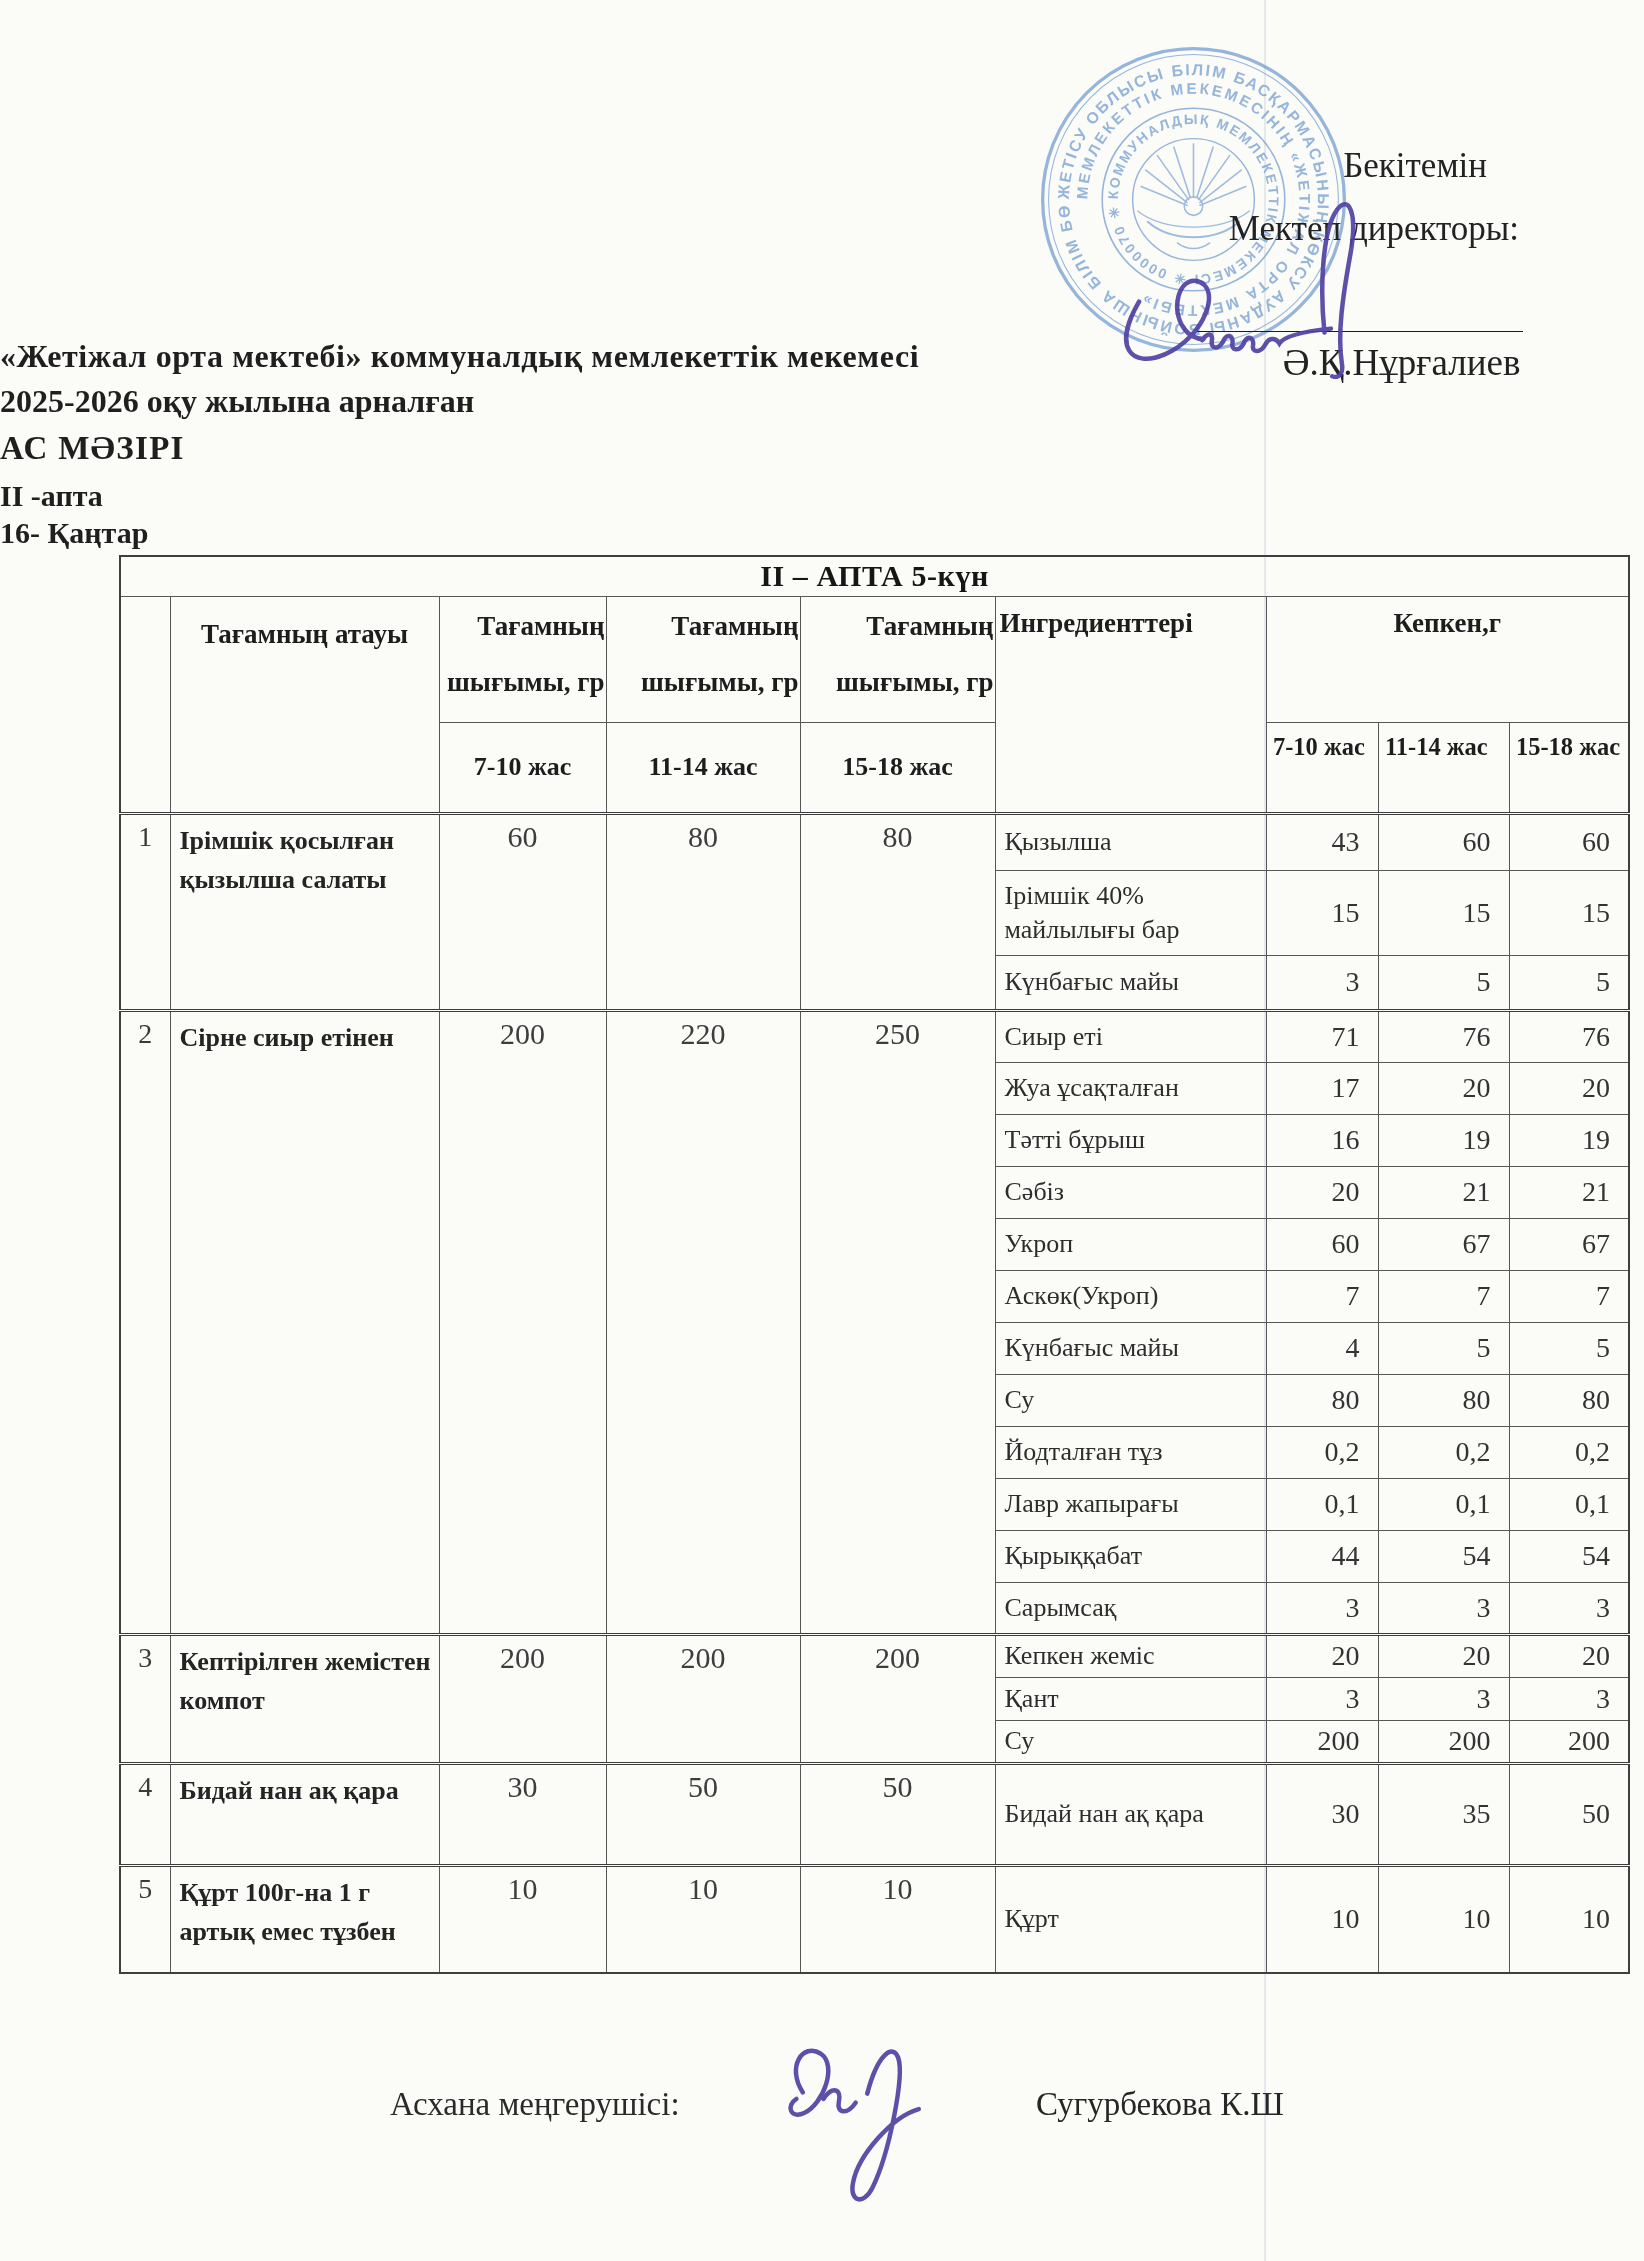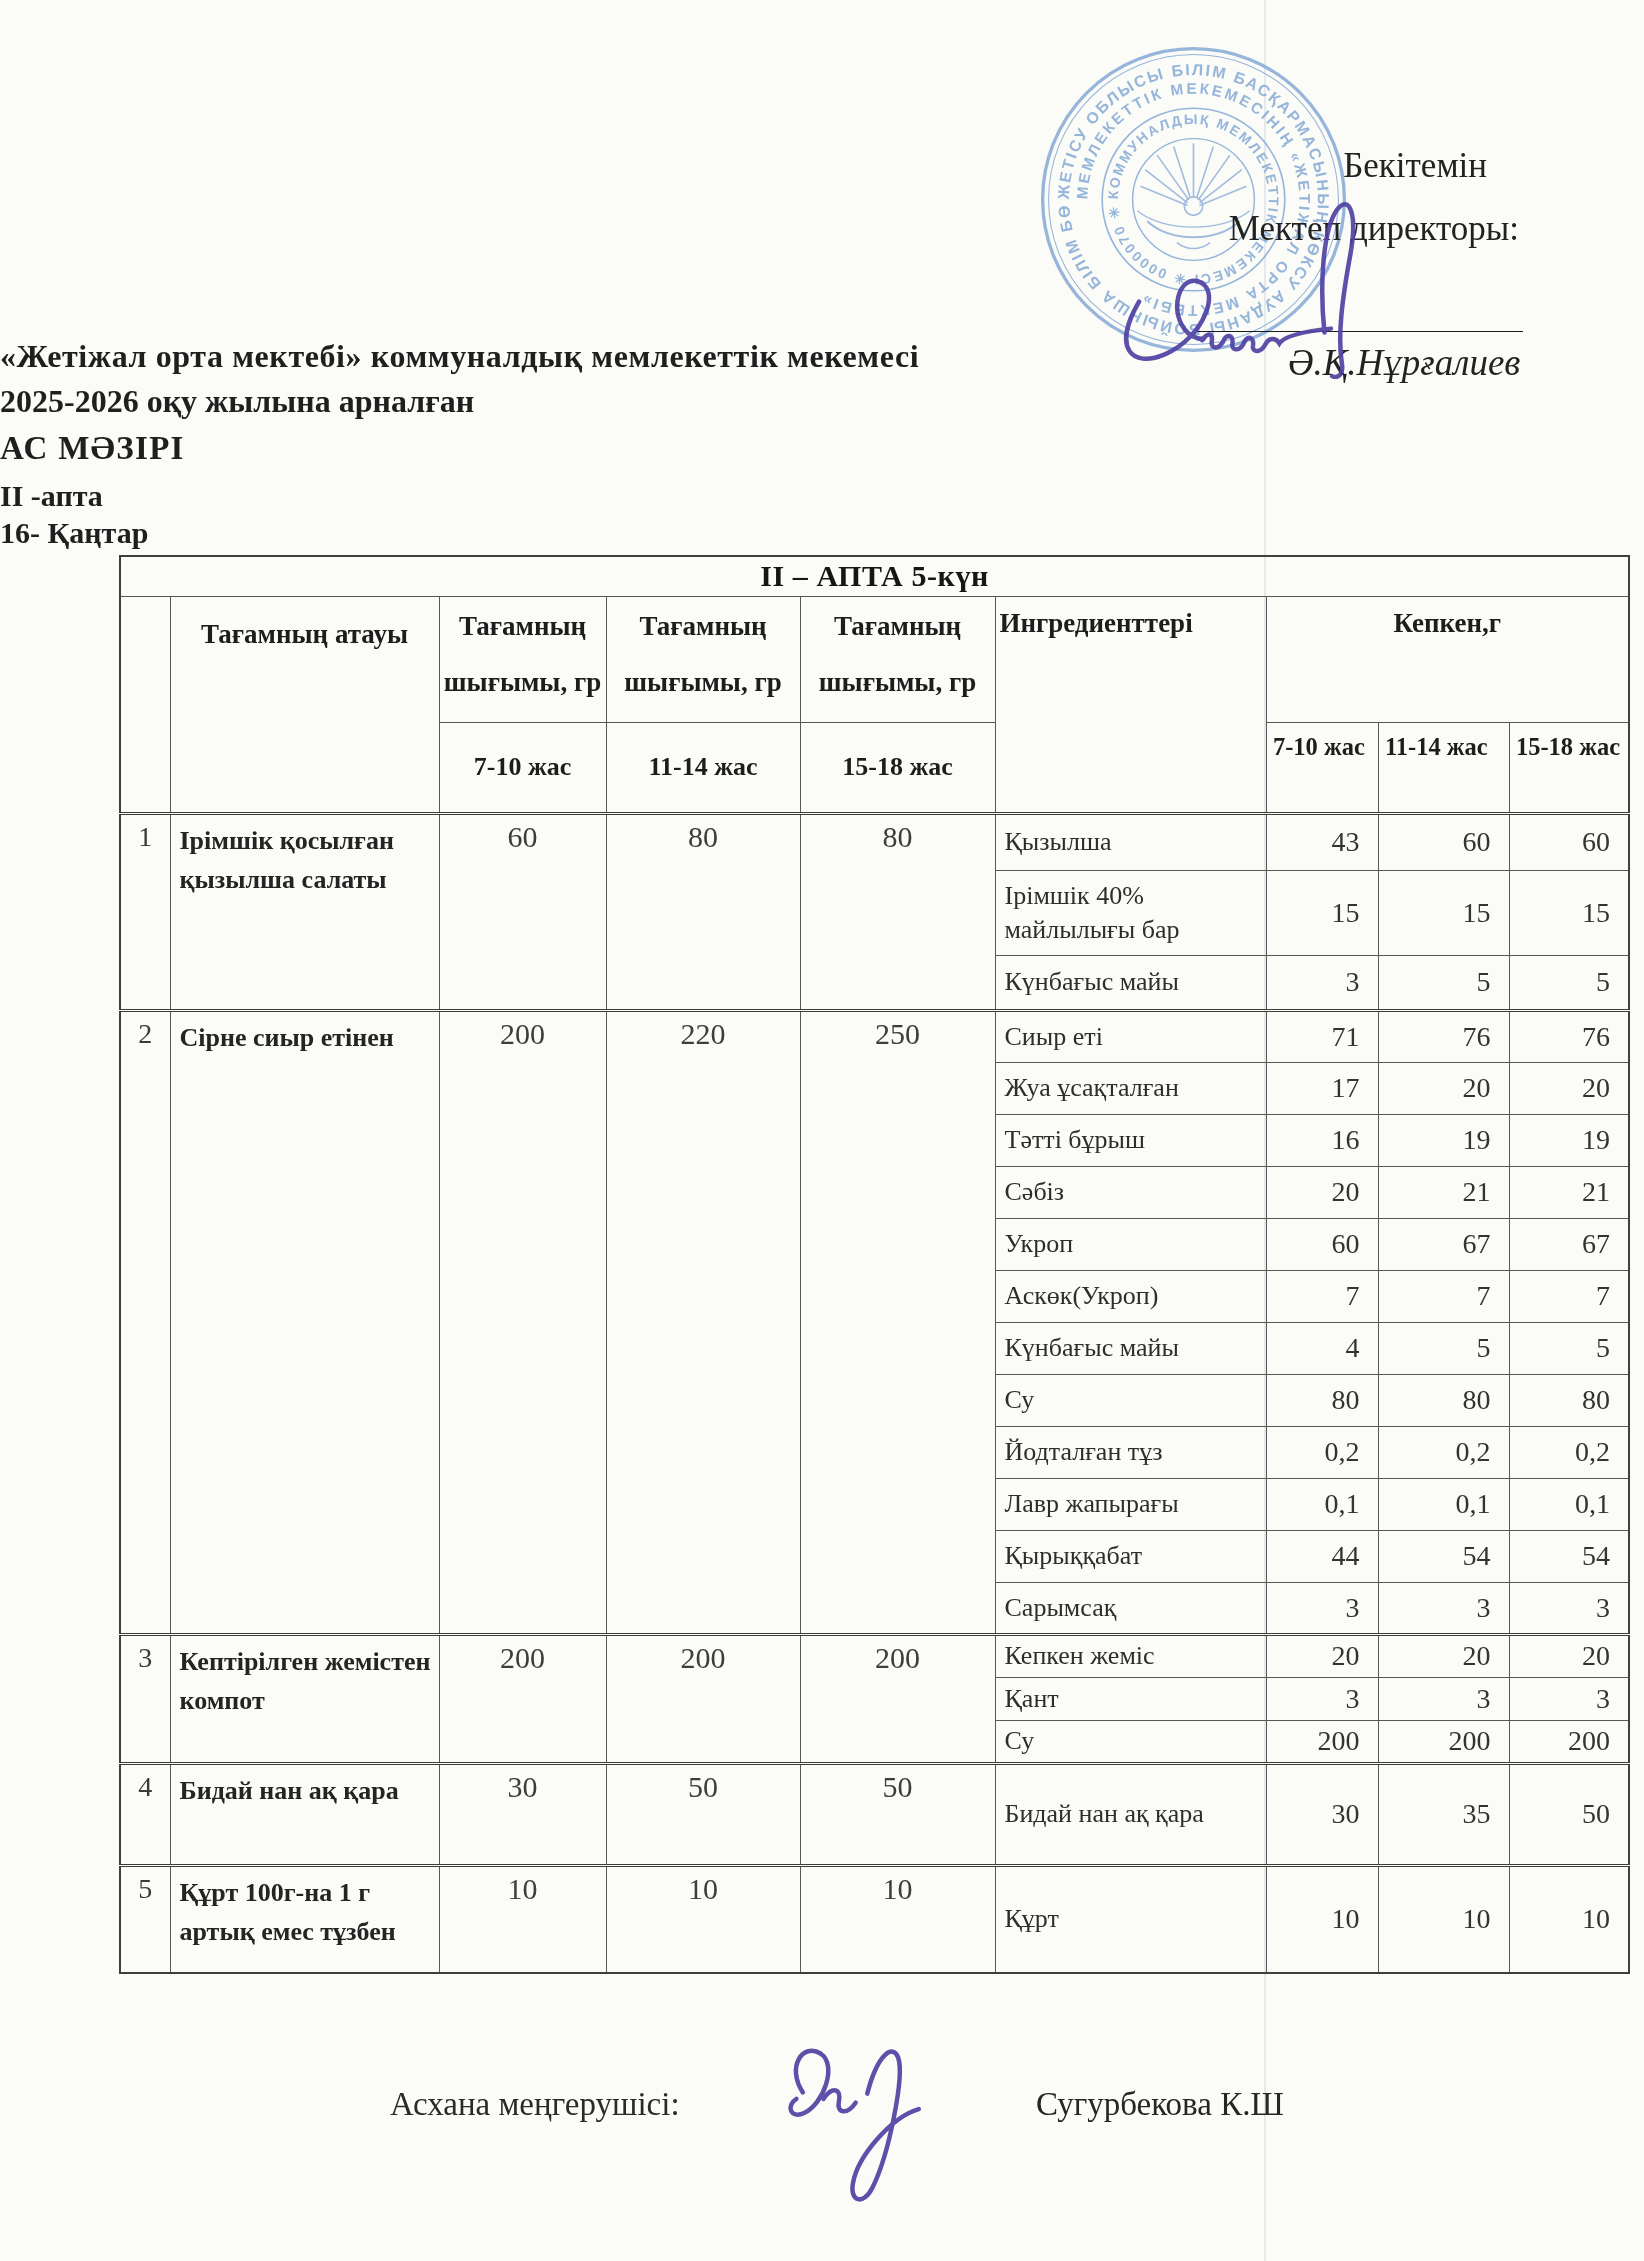--- a/index.html
+++ b/index.html
@@ -12,21 +12,21 @@
   .fold{position:absolute;left:1264px;top:0;width:1.9px;height:2261px;background:rgba(140,155,185,.18);}
 
   
   .stamp{position:absolute;left:1038px;top:44px;width:311px;height:311px;opacity:.82;filter:blur(0.3px);}
 
   
   .approval{position:absolute;left:1169px;top:146px;width:354px;text-align:right;}
   .approval .l1{display:block;font-size:35px;line-height:40px;padding-right:36px;color:#222;}
   .approval .l2{display:block;font-size:35px;line-height:40px;margin-top:23px;padding-right:3.9px;color:#222;}
   .approval .sig-line{border-top:1.9px solid #1c1c1c;width:326px;margin:82px 0 0 auto;height:0;}
-  .approval .l3{display:block;font-size:37px;line-height:43px;margin-top:9px;padding-right:2.6px;color:#222;font-style:italic;}
+  .approval .l3{display:block;font-size:37px;line-height:43px;margin-top:9px;padding-right:2.6px;color:#222;}
   .dir-sig{position:absolute;left:1094px;top:192px;width:309px;height:187px;}
 
   
   .titles{position:absolute;left:0;top:338px;width:1644px;text-align:left;color:#1f1f1f;}
   .titles .t1{display:block;font-size:32px;font-weight:bold;line-height:37px;letter-spacing:0.6px;}
   .titles .t2{display:block;font-size:32px;font-weight:bold;line-height:37px;margin-top:7.7px;}
   .titles .t3{display:block;font-size:33px;font-weight:bold;line-height:39px;margin-top:9px;letter-spacing:1.3px;}
   .titles .t4{display:block;font-size:30px;font-weight:bold;line-height:33px;margin-top:11.6px;}
   .titles .t5{display:block;font-size:30px;font-weight:bold;line-height:33px;margin-top:3.9px;}
 
@@ -34,21 +34,21 @@
   table.menu{
     position:absolute;left:119px;top:555px;width:1509px;
     border-collapse:collapse;table-layout:fixed;
     border:2.6px solid #3f3f3f;
   }
   table.menu td,table.menu th{border:1.3px solid #575757;box-sizing:border-box;overflow:hidden;}
   tr.banner td{height:40px;font-size:30px;font-weight:bold;text-align:center;letter-spacing:0.6px;color:#161616;}
   tr.h1{height:126px;margin-top:28px;}
   tr.h1 th{vertical-align:top;font-weight:bold;color:#1d1d1d;}
   th.c-dish{font-size:27px;padding-top:9px;line-height:2.1;}
-  th.c-out{font-size:27px;line-height:2.1;}
+  th.c-out{font-size:27px;line-height:2.1;text-align:right;}
   th.c-ing{font-size:27px;text-align:left;padding:11.6px 2.6px 0 3.9px;}
   th.c-total{font-size:27px;text-align:center;padding-top:11.6px;}
   tr.h2{height:91px;}
   th.age-out{font-size:26px;font-weight:bold;text-align:center;vertical-align:middle;color:#1d1d1d;}
   th.age-total{font-size:24.5px;font-weight:bold;text-align:left;vertical-align:top;padding:6.4px 2.6px 0 6.4px;line-height:1.5;color:#1d1d1d;}
   td.num{font-size:28px;text-align:center;vertical-align:top;padding-top:6.4px;color:#3a3a3a;}
   td.dish{font-size:26px;font-weight:bold;vertical-align:top;padding:6.4px 6.4px 0 9px;line-height:1.5;color:#242424;}
   td.out{font-size:30px;text-align:center;vertical-align:top;padding-top:5.2px;color:#3d3d3d;}
   td.ing{font-size:26px;text-align:left;vertical-align:middle;padding:2.6px 3.9px 2.6px 9px;line-height:1.3;color:#2d2d2d;}
   td.val{font-size:28px;text-align:right;vertical-align:middle;padding:2.6px 18px 2.6px 2.6px;color:#333;}

